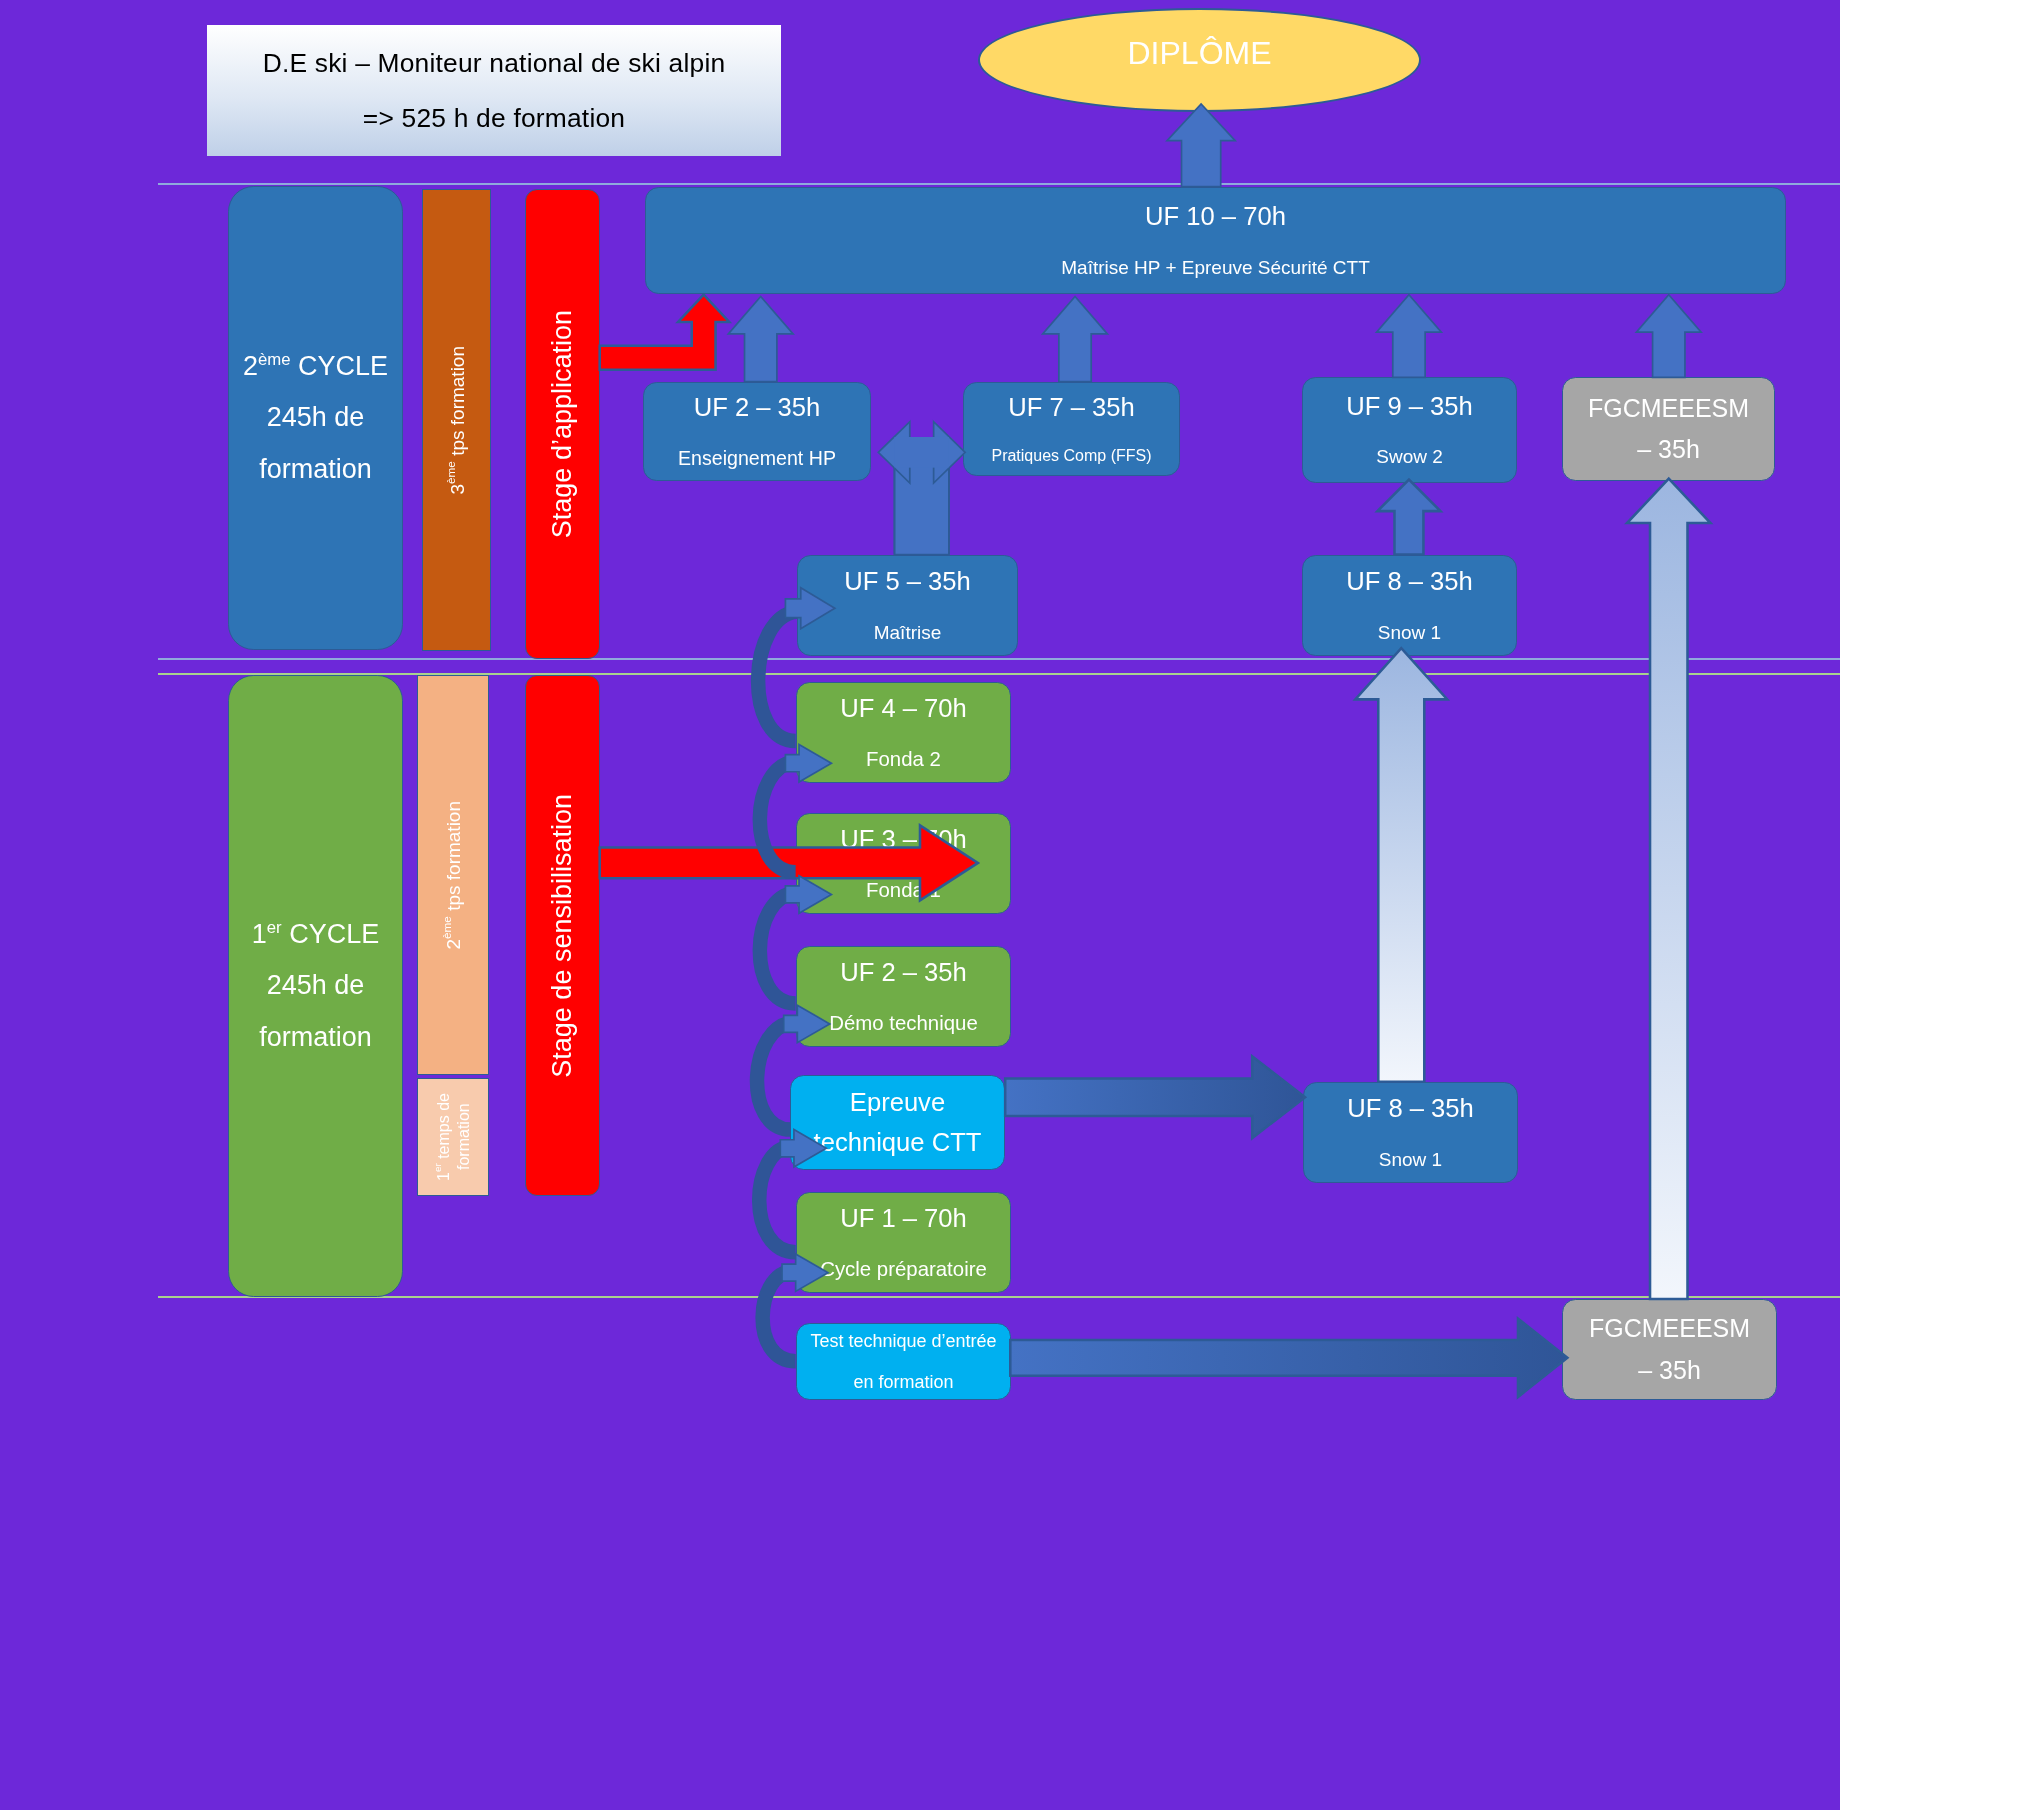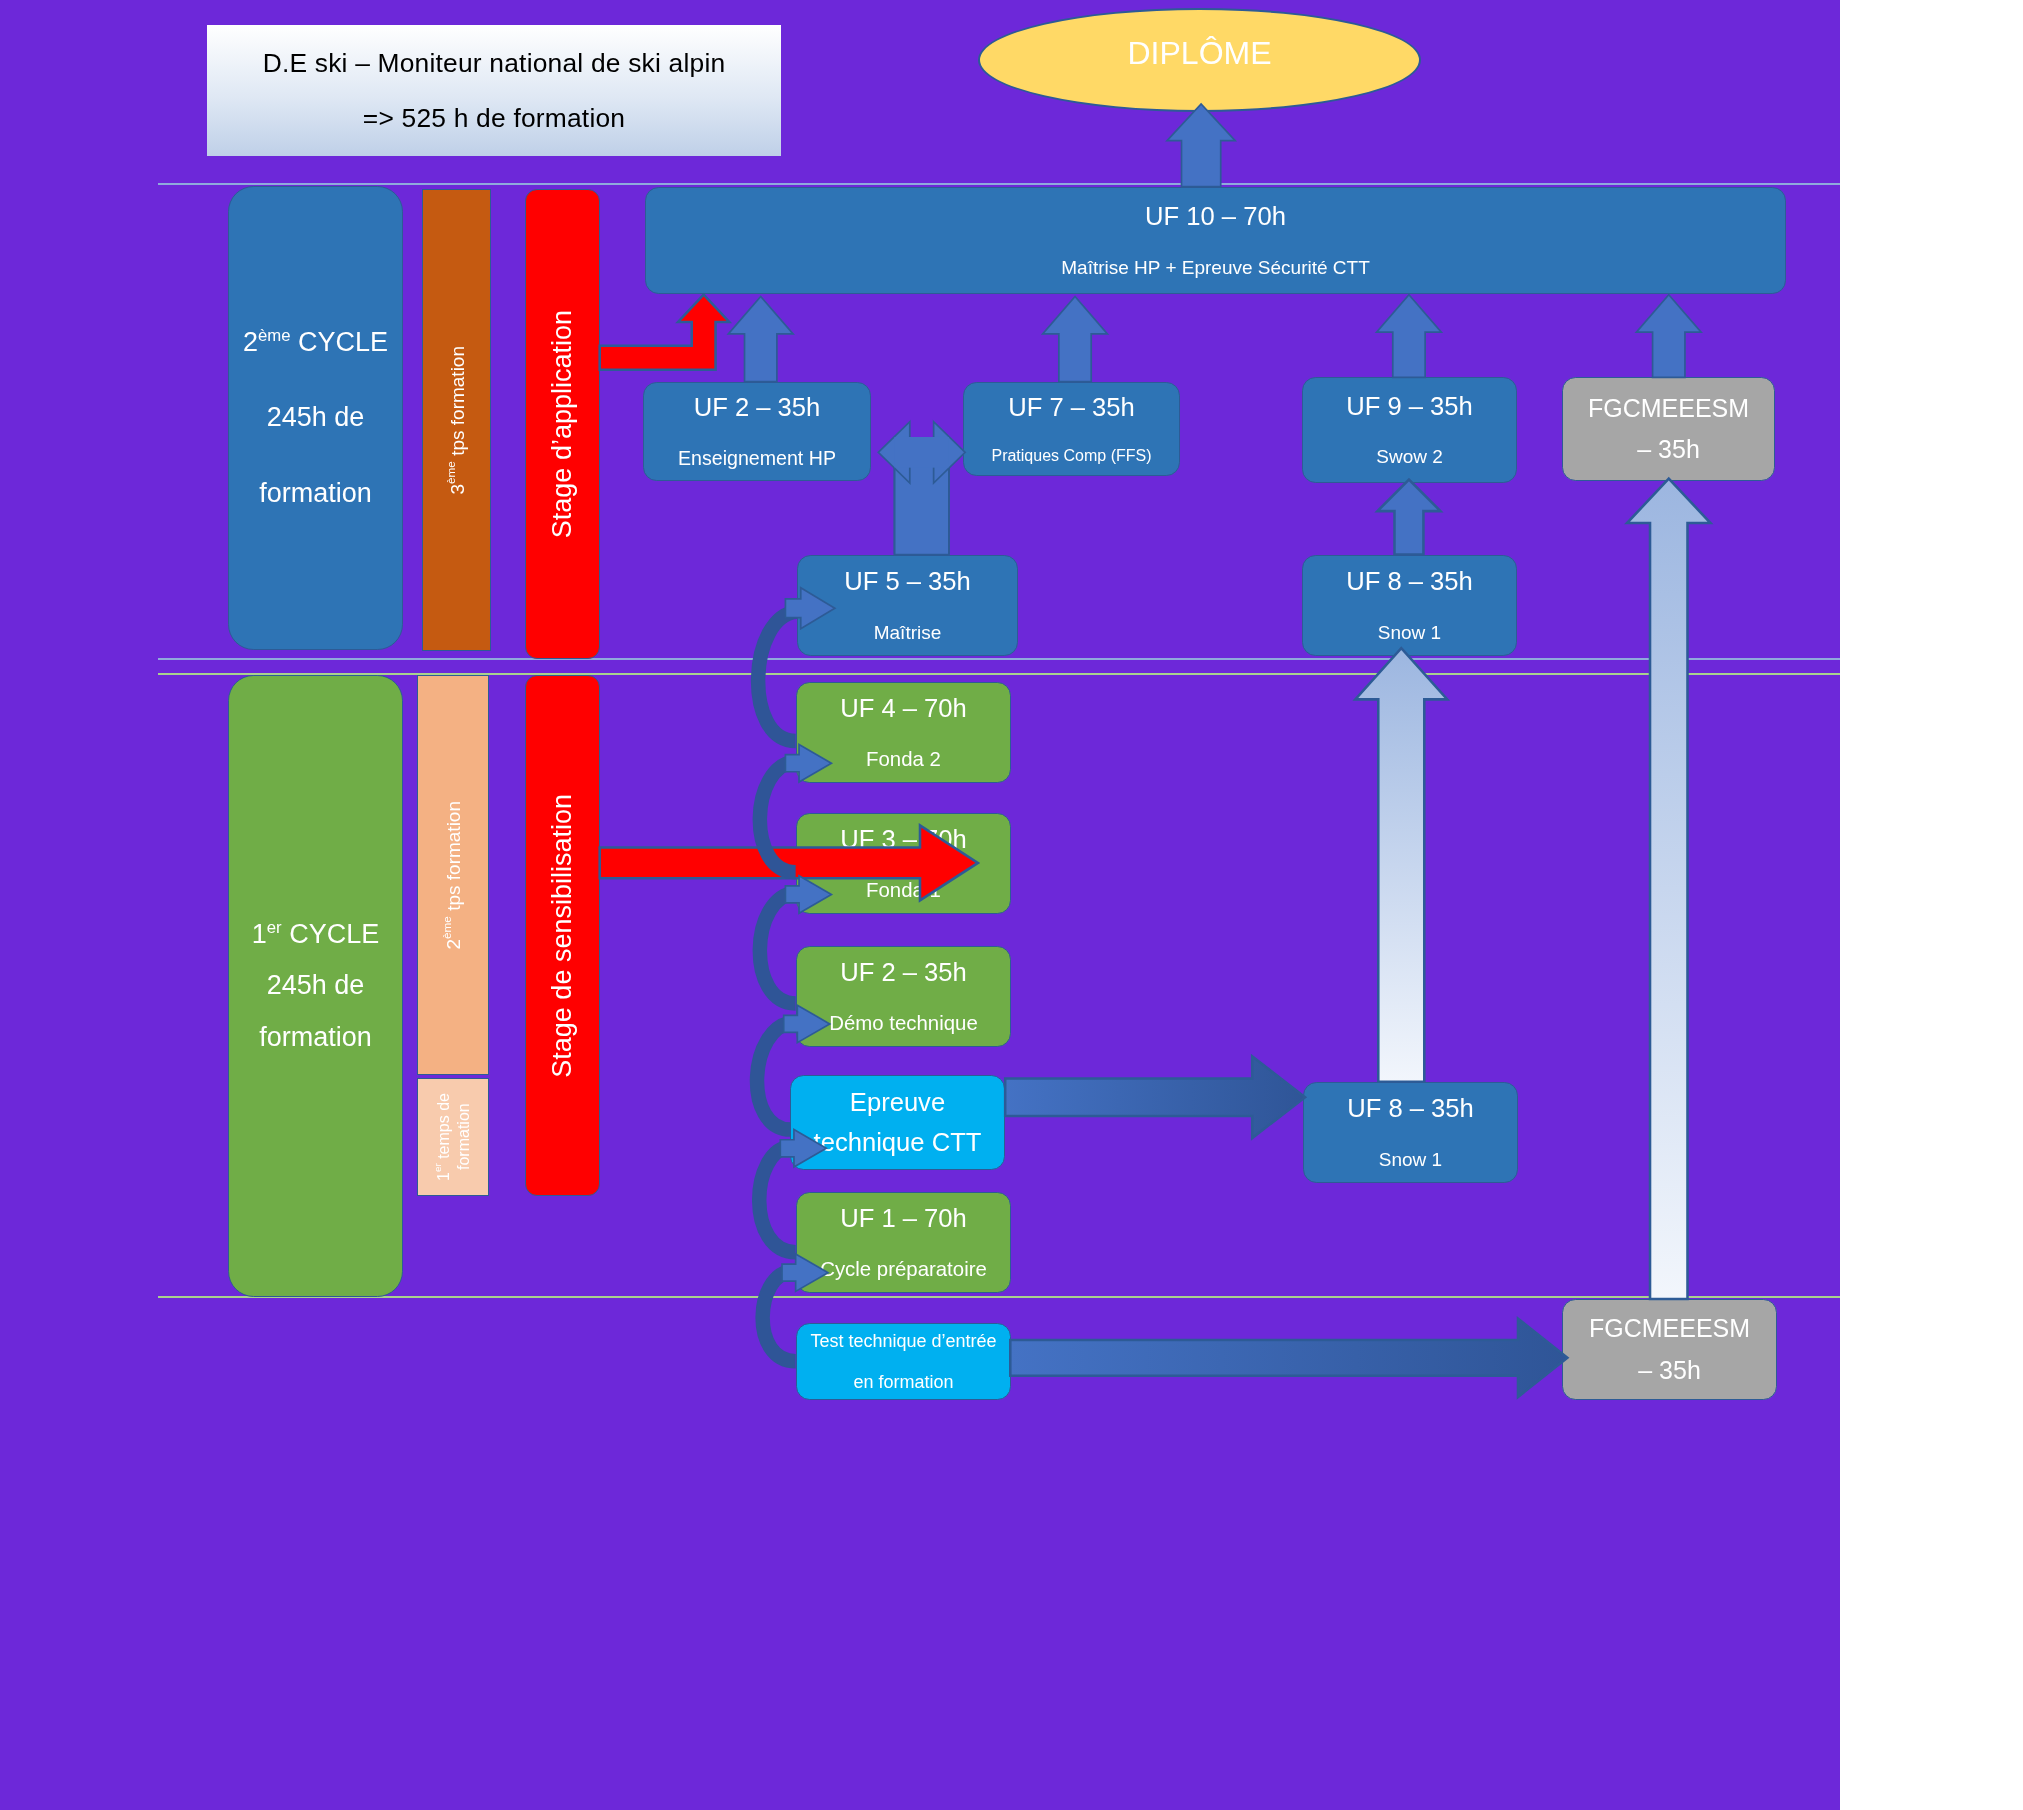--- a/index.html
+++ b/index.html
@@ -26,21 +26,21 @@
   .node .l1{font-size:25.6px;line-height:1.15;}
   .node .l2{font-size:19px;line-height:1.15;margin-top:19px;}
   .node.blue{background:#2e74b5;}
   .node.green{background:#70ad47;}
   .node.cyan{background:#00b0f0;}
   .node.grey{background:#a6a6a6;}
 
   
   .cycle{border:1.7px solid #2d5b96;border-radius:25.6px;color:#fff;
     display:flex;flex-direction:column;align-items:center;justify-content:center;text-align:center;}
-  .cycle.blue{background:#2e74b5;gap:24px;}
+  .cycle.blue{background:#2e74b5;}
   .cycle.green{background:#70ad47;}
   .cycle .cl{font-size:27px;line-height:1.9;}
   sup{font-size:.62em;vertical-align:super;}
 
   
   .vbar{border:1.7px solid #2d5b96;display:flex;align-items:center;justify-content:center;overflow:hidden;}
   .vbar .vtext{writing-mode:vertical-rl;transform:rotate(180deg);white-space:nowrap;color:#fff;text-align:center;}
   .vbar.orange-dark{background:#c55a11;}
   .vbar.orange-mid{background:#f4b183;}
   .vbar.orange-light{background:#f8cbad;}

